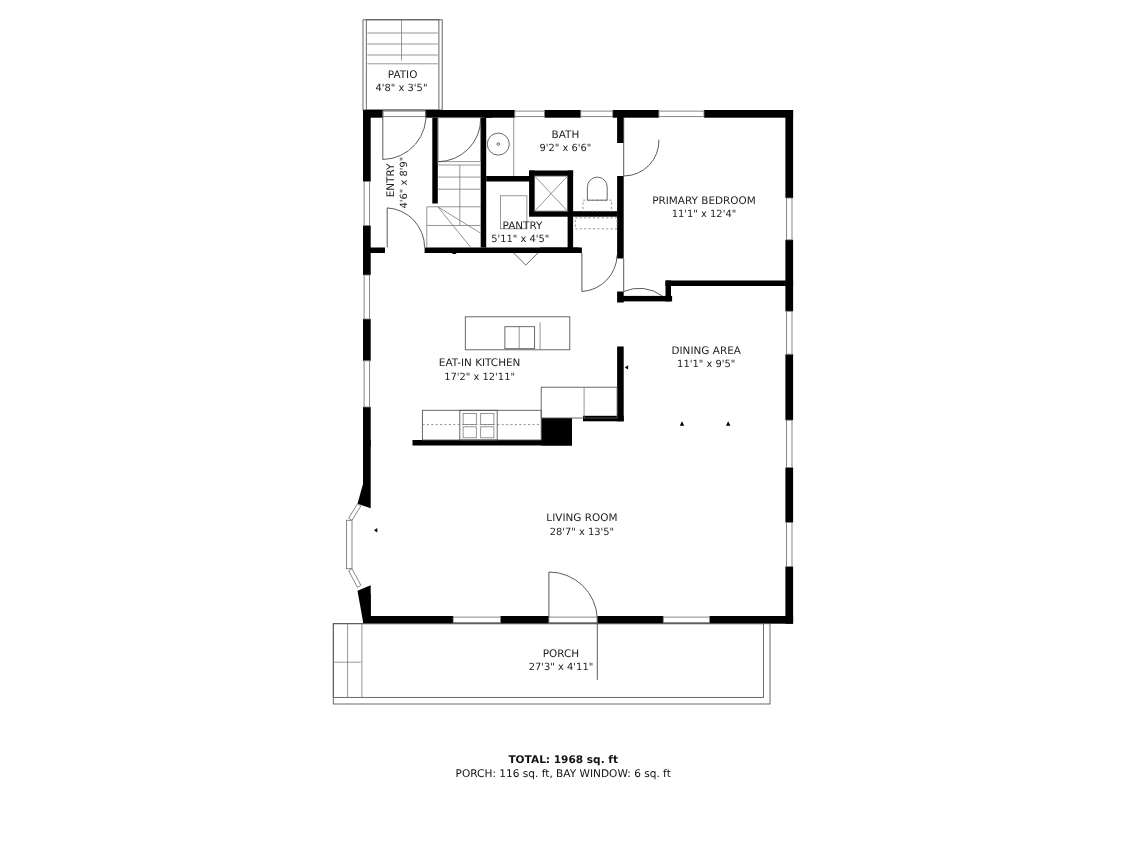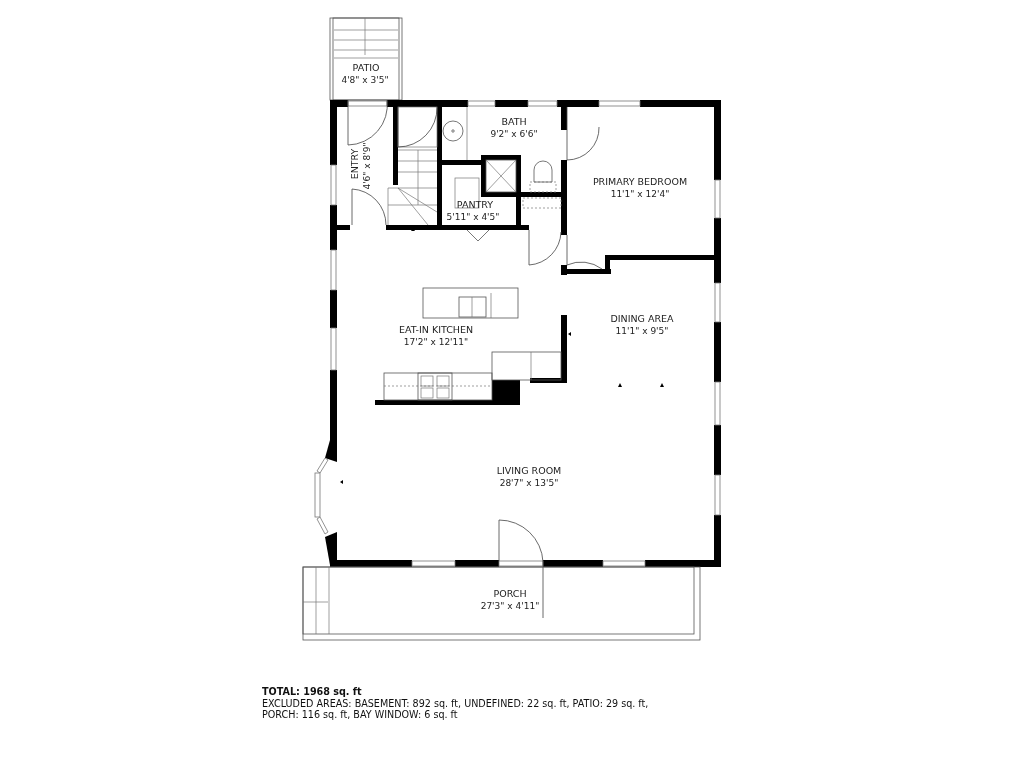--- a/index.html
+++ b/index.html
@@ -7,21 +7,21 @@
   #plan { position: absolute; left: 0; top: 0; width: 1024px; height: 768px; }
   .wall { fill: #000000; }
   .thin { fill: none; stroke: #555555; stroke-width: 0.8; }
   .thin2 { fill: none; stroke: #777777; stroke-width: 0.7; }
   .win { fill: #ffffff; stroke: #777777; stroke-width: 0.8; }
   .dash { fill: none; stroke: #777777; stroke-width: 0.7; stroke-dasharray: 2 2; }
   .door { fill: none; stroke: #444444; stroke-width: 0.8; }
   .lbl { font-family: "DejaVu Sans", sans-serif; font-size: 9.5px; fill: #222222; text-anchor: middle; }
   .dim { font-family: "DejaVu Sans", sans-serif; font-size: 9px; fill: #222222; text-anchor: middle; }
   .tick { fill: #000000; }
-  #summary { position: absolute; left: 262px; top: 686px; width: 500px; text-align: left; font-family: "DejaVu Sans", sans-serif; font-size: 9.6px; line-height: 11.5px; color: #111111; }
+  #summary { position: absolute; left: 262px; top: 686px; width: 500px; text-align: center; font-family: "DejaVu Sans", sans-serif; font-size: 9.6px; line-height: 11.5px; color: #111111; }
   #summary .total { font-weight: bold; }
 </style>
 </head>
 <body>
 
 <svg id="plan" viewBox="0 0 1024 768" xmlns="http://www.w3.org/2000/svg">
 
   <g>
     <rect class="thin" x="330" y="18" width="72" height="82"></rect>
     <rect class="thin" x="333" y="18" width="66" height="82"></rect>
@@ -227,15 +227,14 @@
     <text class="dim" x="529" y="486">28'7" x 13'5"</text>
   </g>
   <g>
     <text class="lbl" x="510" y="597">PORCH</text>
     <text class="dim" x="510" y="609">27'3" x 4'11"</text>
   </g>
 </svg>
 
 <div id="summary">
   <div class="total">TOTAL: 1968 sq. ft</div>
-  <div>EXCLUDED AREAS: BASEMENT: 892 sq. ft, UNDEFINED: 22 sq. ft, PATIO: 29 sq. ft,</div>
   <div>PORCH: 116 sq. ft, BAY WINDOW: 6 sq. ft</div>
 </div>
 
 </body></html>

